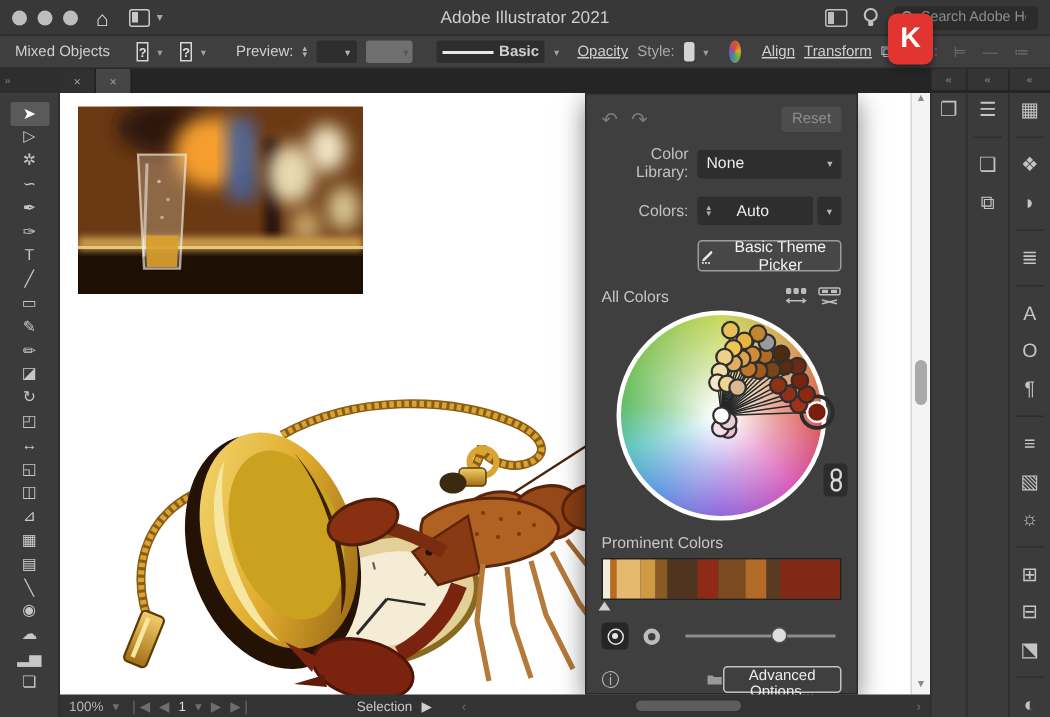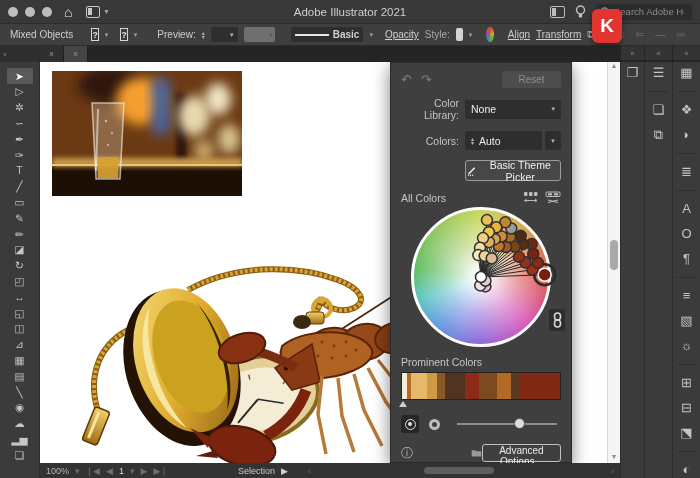--- a/index.html
+++ b/index.html
@@ -75,26 +75,26 @@
   
   .photo{ position:absolute; left:12px; top:9px; }
   .lobster{ position:absolute; left:30px; top:188px; }
 
   
   .dlg{ position:absolute; left:350px; top:0; width:182px; height:401px; background:#3f3f3f;
     border:1px solid #2a2a2a; box-shadow:0 5px 16px rgba(0,0,0,.5); z-index:5; padding:8px 10px;
     color:#c6c6c6; font-size:10.5px; }
   .dlg-head{ display:flex; align-items:center; height:16px; }
   .undoredo{ color:#7e7e7e; font-size:13px; letter-spacing:9px; }
-  .resetbtn{ margin-left:auto; width:59px; height:17px; background:#4d4d4d; border:none; border-radius:3px;
+  .resetbtn{ margin-left:auto; width:40px; height:17px; background:#4d4d4d; border:none; border-radius:3px;
     color:#8e8e8e; font-size:10px; }
   .row{ display:flex; align-items:center; margin-top:10px; }
   .lbl{ width:64px; text-align:right; padding-right:6px; color:#c2c2c2; }
   .field{ flex:1; height:19px; background:#2e2e2e; border-radius:2px; display:flex; align-items:center;
-    padding:0 6px; color:#ececec; }
+    padding:0 6px; color:#ececec;gap:12px; }
   .field .cv{ margin-left:auto; color:#b5b5b5; font-size:7px; }
   .minibox{ width:16px; height:19px; background:#2e2e2e; border-radius:2px; margin-left:3px; display:flex;
     align-items:center; justify-content:center; color:#b5b5b5; font-size:7px;}
   .themebtn{ margin-left:64px; flex:1; height:21px; background:#474747; border:1px solid #9c9c9c; border-radius:3px;
     color:#f0f0f0; font-size:10.5px; display:flex; align-items:center; justify-content:center; gap:5px; }
   .sechead{ display:flex; align-items:center; margin-top:10px; }
   .sechead .icons{ margin-left:auto; display:flex; gap:6px; }
   .wheelwrap{ position:relative; width:140px; height:140px; margin:3px auto 0; }
   .wheel{ position:absolute; inset:0; border-radius:50%; border:3px solid #ffffff;
     background:

